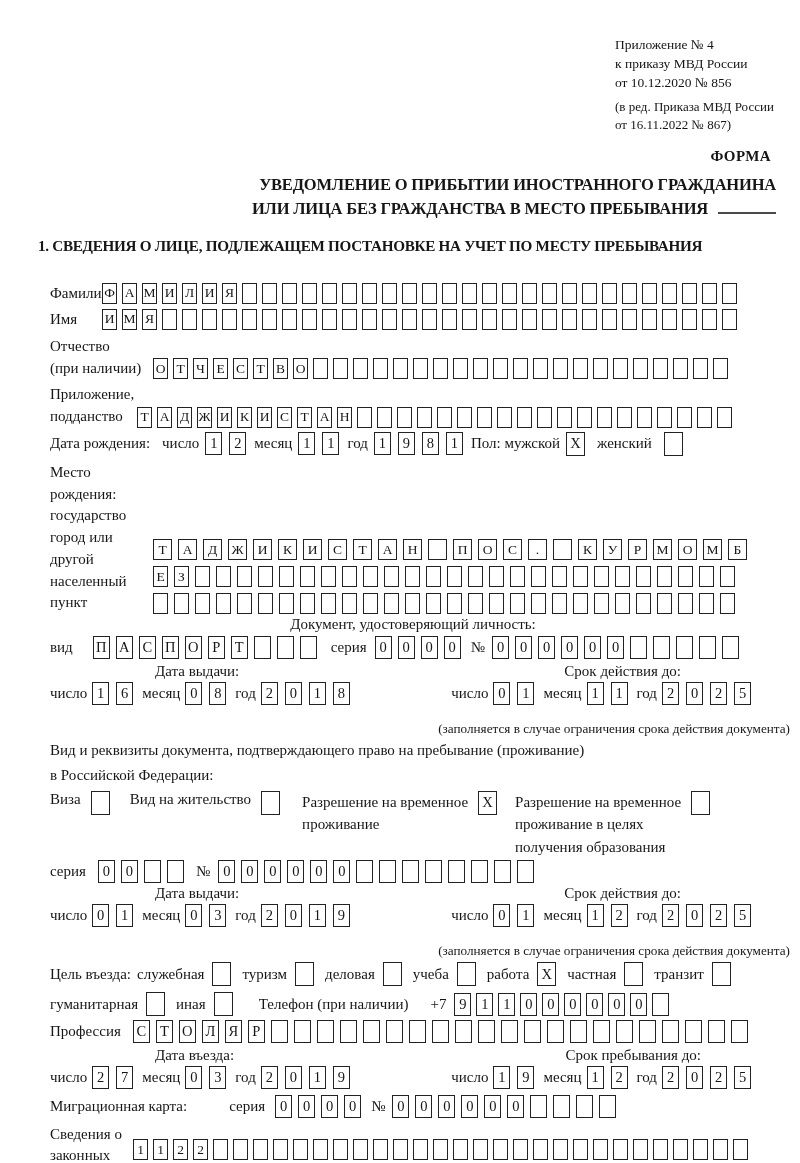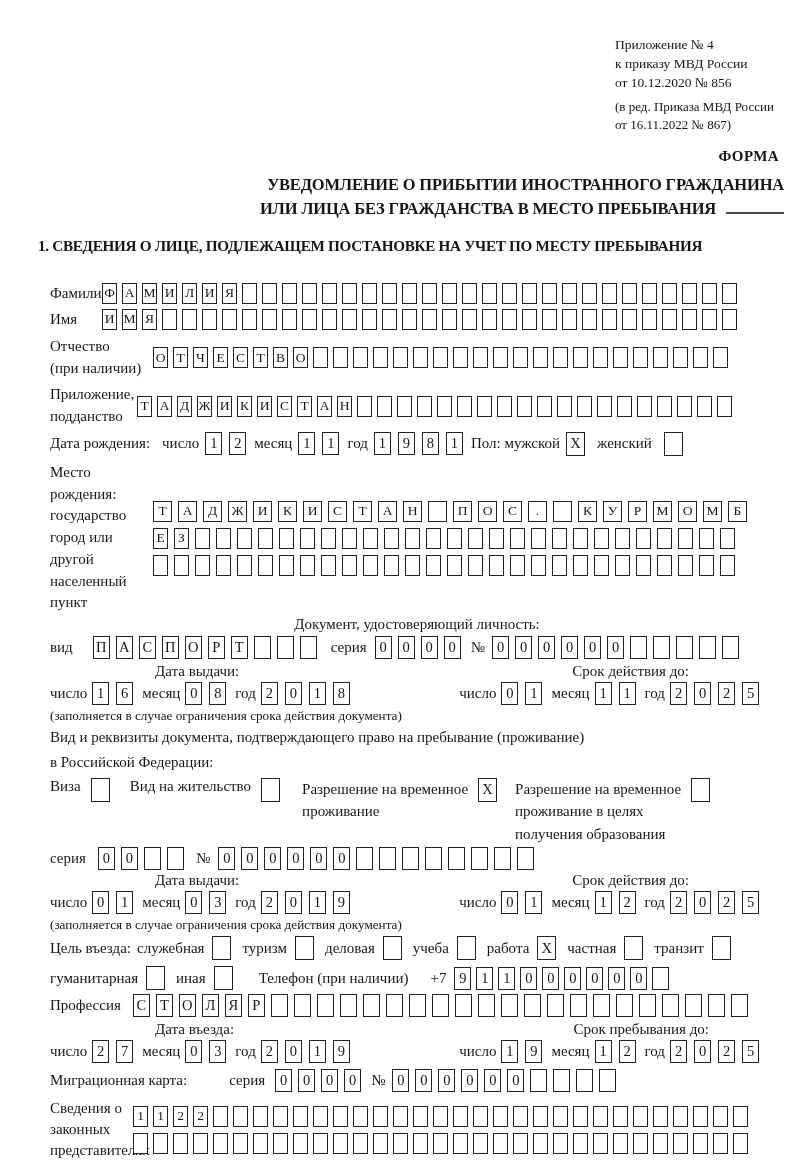--- a/index.html
+++ b/index.html
@@ -1,31 +1,31 @@
 <!DOCTYPE html>
 <html><head>
 <meta charset="utf-8">
 <style>
   *{box-sizing:border-box;margin:0;padding:0}
   html,body{background:#e9e9e9}
   .page{
     width:800px;height:1163px;margin:0 auto;background:#ffffff;color:#161616;
     font-family:"Liberation Serif","DejaVu Serif",serif;font-size:15px;
-    padding:36px 16px 0 50px;position:relative;overflow:hidden;
+    padding:36px 24px 0 50px;position:relative;overflow:hidden;
   }
   .appendix{margin-left:565px;font-size:13.5px;line-height:1.4}
   .appendix .ed{font-size:13px}
   .appendix .gap{height:5px}
   .forma{margin-top:14px;text-align:right;font-weight:bold;font-size:15px;letter-spacing:.4px;padding-right:5px}
   .title{margin-top:8px;text-align:right;font-weight:bold;font-size:16.5px;line-height:1.45;letter-spacing:-.2px}
   .tline{display:inline-block;width:58px;border-bottom:2.5px solid #4a4a4a;height:13px;margin-left:10px}
   .sec1{margin-top:16px;margin-left:-12px;font-weight:bold;font-size:15.2px;letter-spacing:-.3px;white-space:nowrap}
 
   .frow{display:flex;align-items:center;margin-top:5px}
-  .frow.top{align-items:center}
+  .frow.top{align-items:flex-end}
   .lbl{flex:none}
   .lbl2{line-height:1.45}
   .w52{width:52px;flex:none}
   .w87{width:87px;flex:none;line-height:1.45}
   .w103{width:103px;flex:none;line-height:1.45}
   .w83{width:83px;flex:none;line-height:1.4}
 
   .cells{display:flex;gap:5px;flex:none}
   .cell{
     flex:none;width:15px;height:21px;border:1.6px solid #222;
@@ -45,21 +45,21 @@
   .stack > div + div{margin-top:6px}
 
   .dhead{display:flex;margin-top:4px}
   .dhead .h1{margin-left:105px}
   .dhead .h2{margin-left:auto;margin-right:95px}
   .drow{display:flex;align-items:center;margin-top:2px}
   .dgroup{display:flex;align-items:center}
   .dgroup .dl{margin:0 5px 0 0}
   .dgroup .dl.mid{margin-left:9px}
   .dgroup.right{margin-left:auto;margin-right:25px}
-  .note{margin-top:3px;text-align:left;font-size:13.2px;margin-right:-14px}
+  .note{margin-top:16px;text-align:right;font-size:13.2px;margin-right:-14px}
 
   .permits{display:flex;align-items:flex-start;margin-top:4px}
   .pitem{display:flex;align-items:flex-start;gap:10px}
   .pmulti{line-height:1.5}
   .pm2{margin-left:20px}.pm3{margin-left:22px}.pm4{margin-left:18px}
 
   .popt{display:flex;align-items:center;gap:8px;margin-left:11px}
   .popt.first{margin-left:0}
   .purpose2{margin-top:6px}
   .ind90{margin-left:90px}

